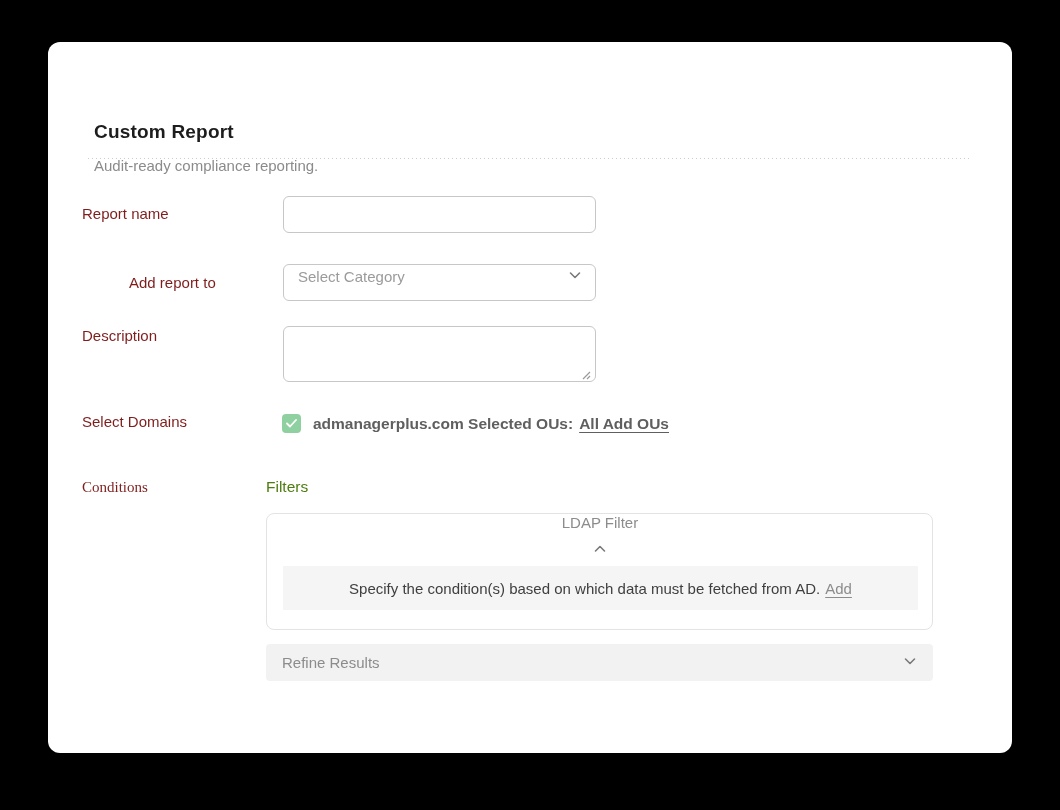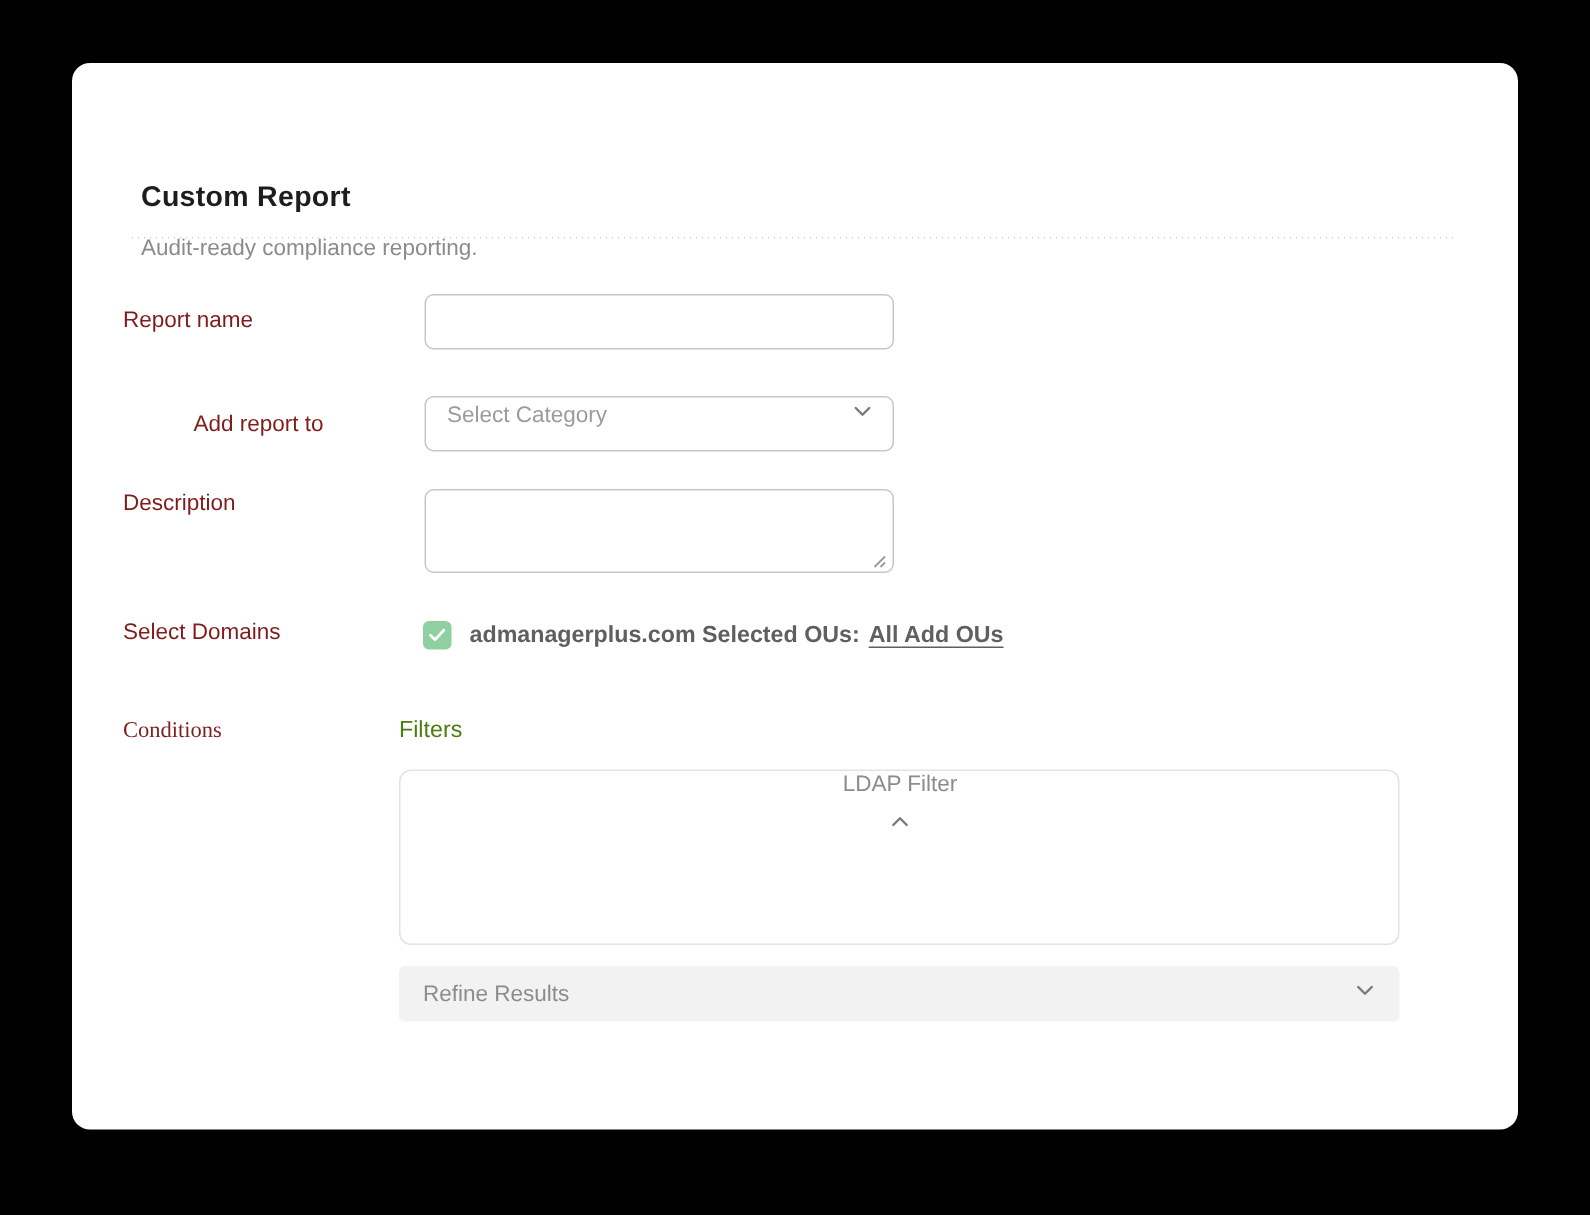--- a/index.html
+++ b/index.html
@@ -242,20 +242,24 @@
 
   <div class="abs ldap-panel">
     <div class="ldap-header">
       <span class="panel-title">LDAP Filter</span>
       <span class="chev">
         <svg width="16" height="16" viewBox="0 0 16 16">
             <path d="M3.5 10 L8 5.5 L12.5 10" fill="none" stroke="#7a7a7a" stroke-width="1.6" stroke-linecap="round" stroke-linejoin="round"></path>
           </svg>
       </span>
     </div>
+    <div class="ldap-strip">
+      <span class="strip-text">Specify the condition(s) based on which data must be fetched from AD.</span>
+      <span class="add-link">Add</span>
+    </div>
   </div>
 
   <div class="abs refine-bar">
     <span class="panel-title">Refine Results</span>
     <span class="chev">
       <svg width="16" height="16" viewBox="0 0 16 16">
           <path d="M3.5 6 L8 10.5 L12.5 6" fill="none" stroke="#7a7a7a" stroke-width="1.6" stroke-linecap="round" stroke-linejoin="round"></path>
         </svg>
     </span>
   </div>

